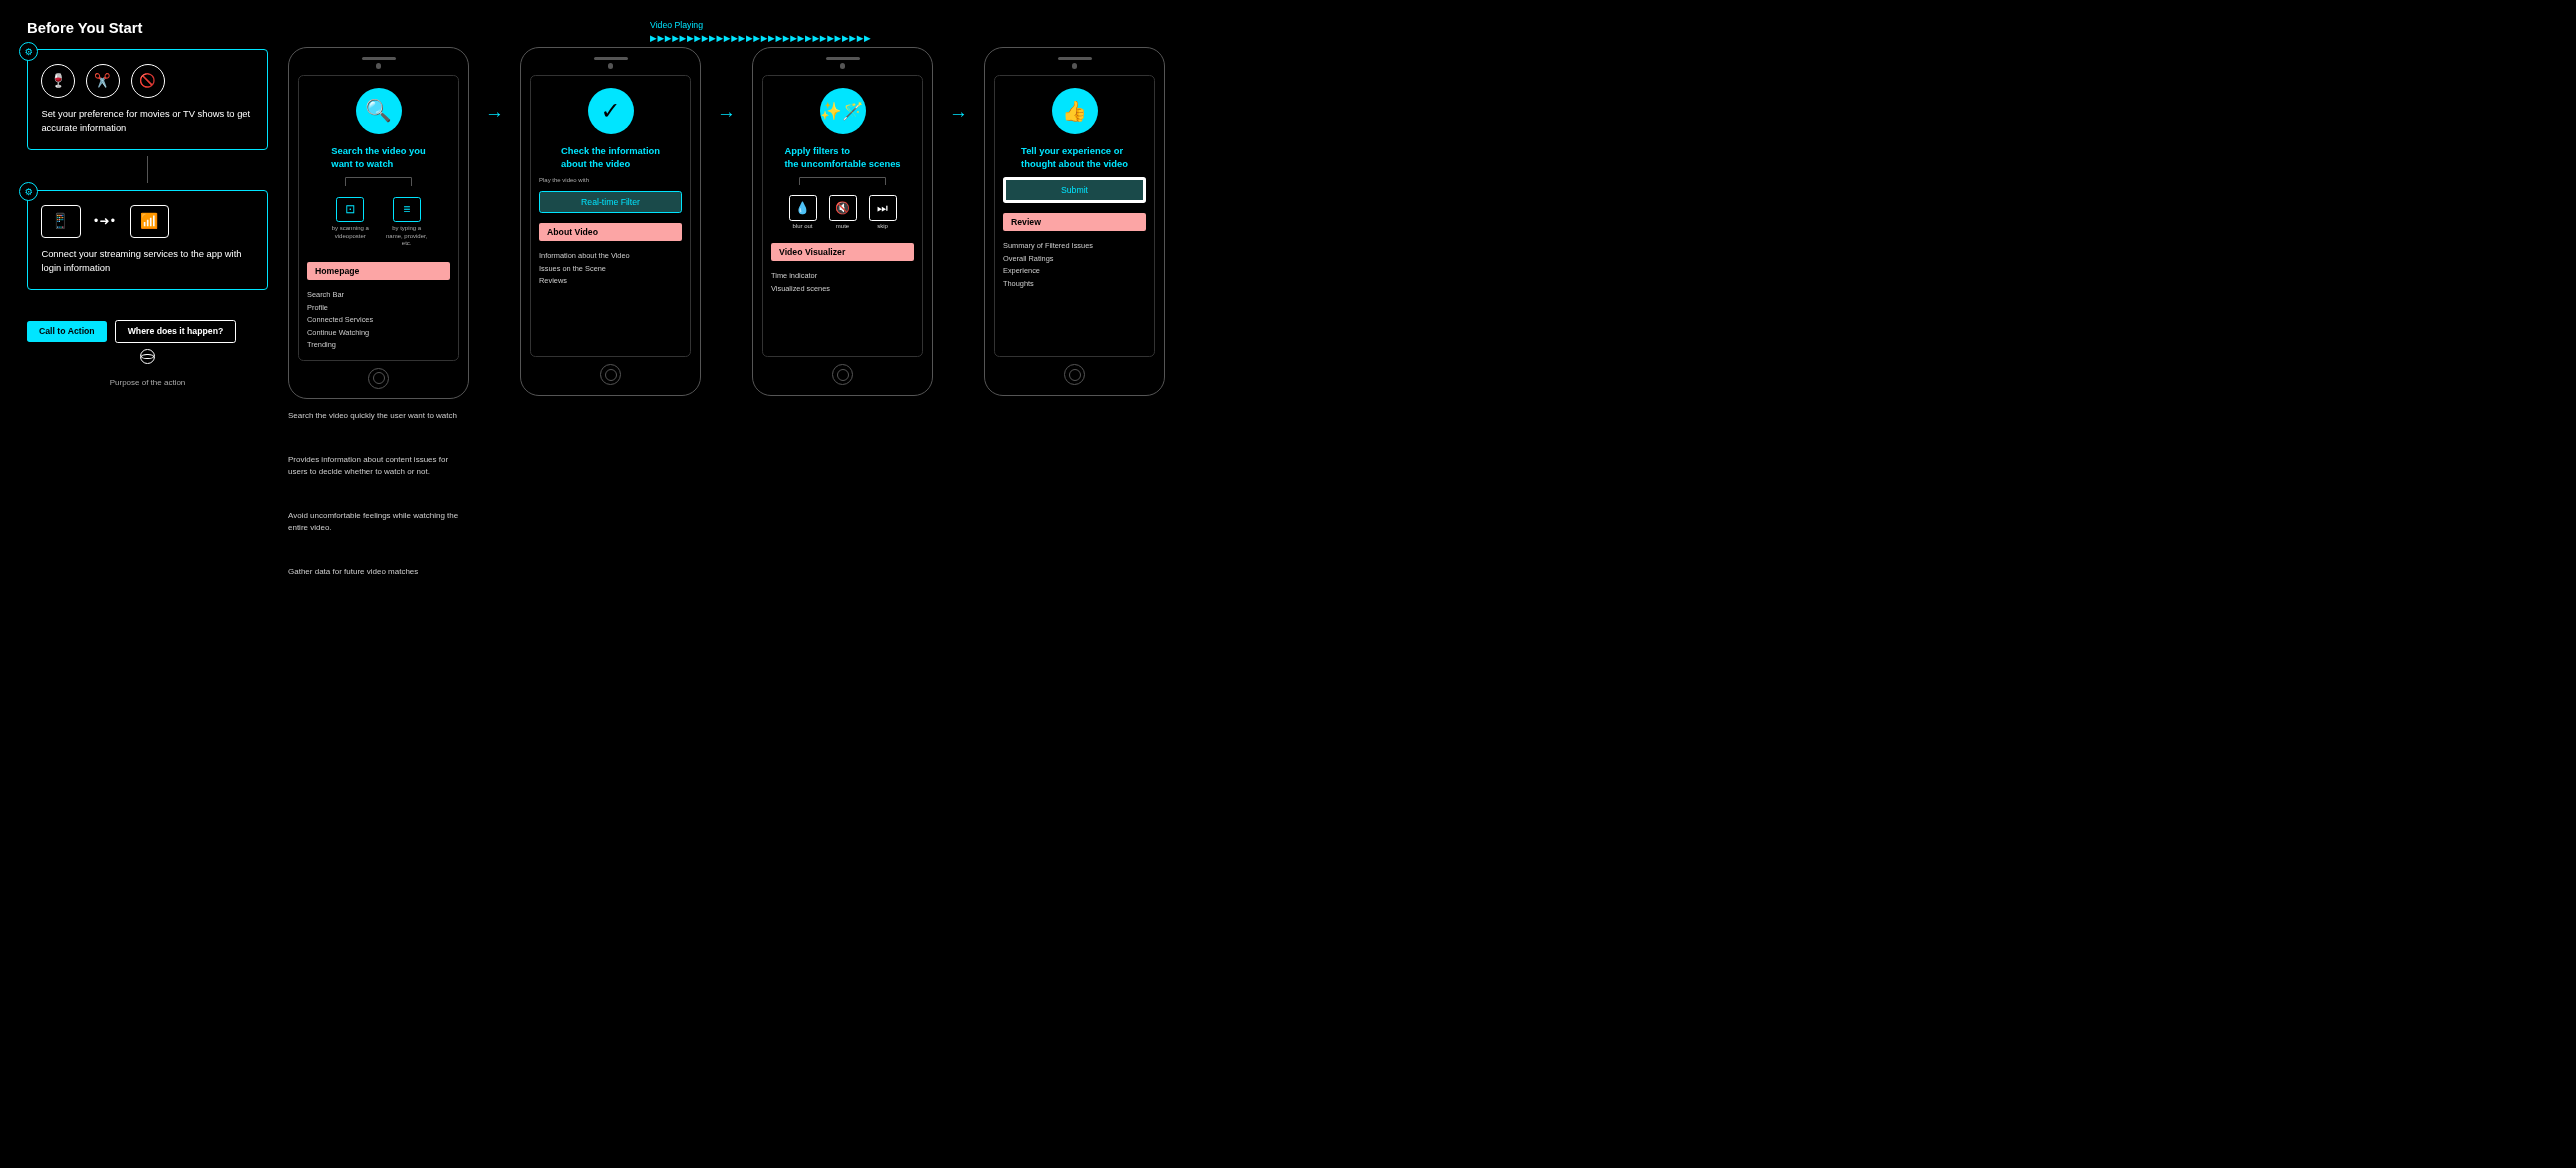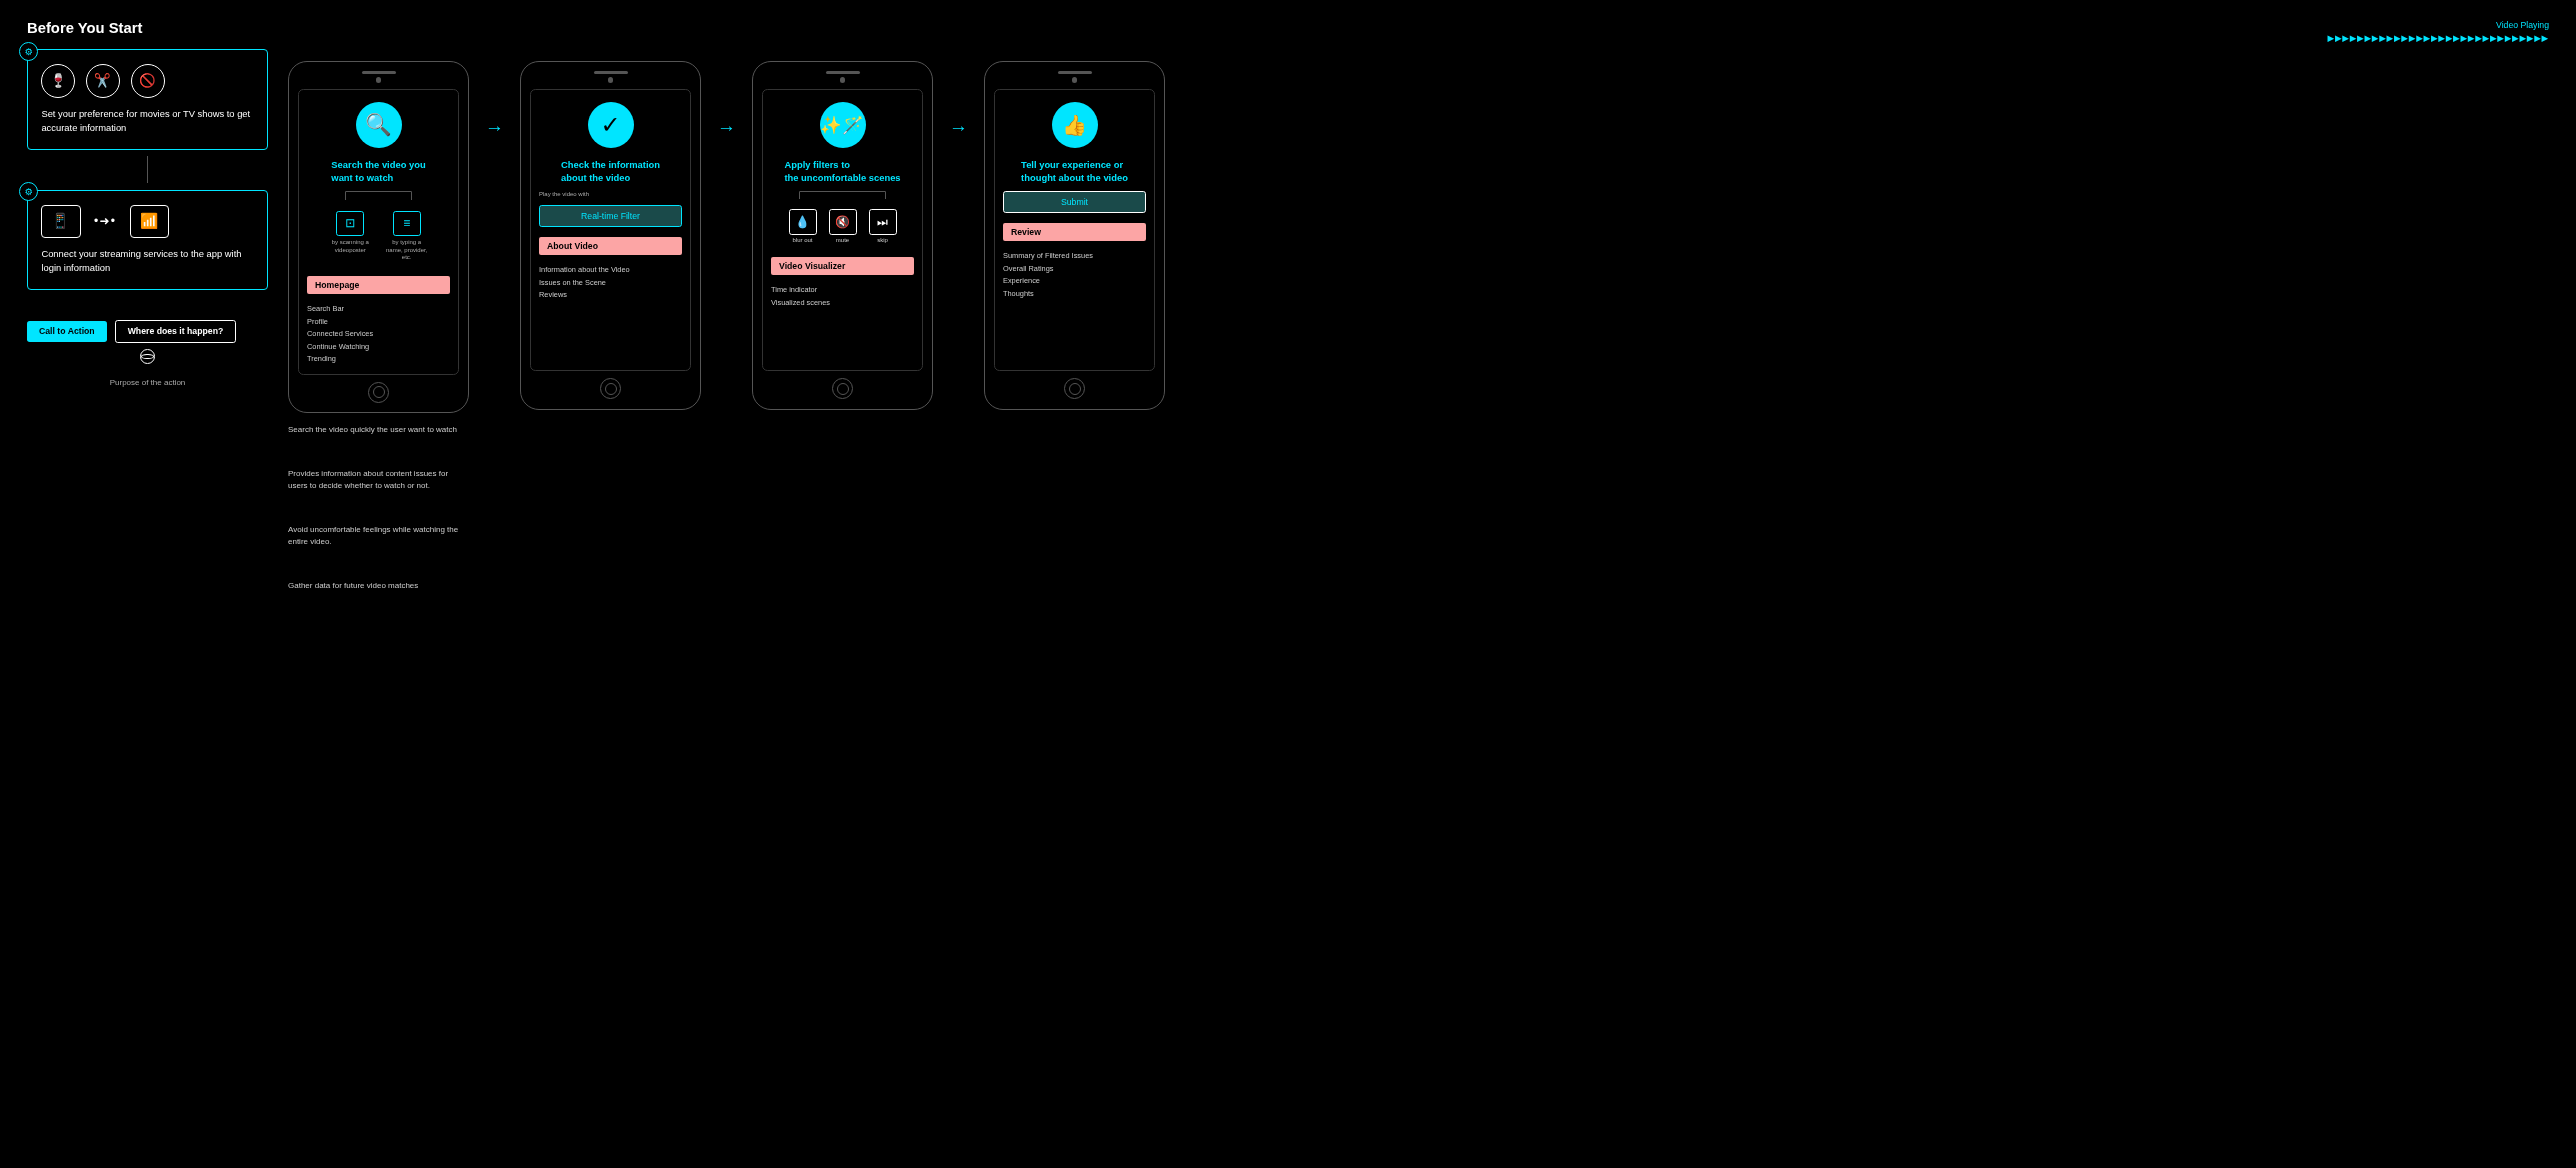--- a/index.html
+++ b/index.html
@@ -150,22 +150,22 @@
     
     .phones-section {
       flex: 1;
       display: flex;
       flex-direction: column;
       gap: 0;
     }
     .video-playing-header {
       display: flex;
       flex-direction: column;
-      align-items: flex-end;
-      margin-bottom: 18px;
+      align-items: flex-start;
+      margin-bottom: 4px;
       margin-left: 362px;
     }
     .video-playing-label {
       color: #00e5ff;
       font-size: 8.7px;
       margin-bottom: 2.7px;
     }
     .video-playing-bar {
       display: flex;
       flex-direction: row;
@@ -335,21 +335,21 @@
     }
     .filter-icon-label {
       font-size: 6px;
       color: #ccc;
       text-align: center;
     }
 
     
     .submit-btn {
       background: #1a4a4a;
-      border: 1px solid #ffffff;
+      border: 3px solid #ffffff;
       color: #00e5ff;
       border-radius: 2.7px;
       padding: 5.4px 13.4px;
       font-size: 8.7px;
       width: 100%;
       cursor: pointer;
     }
 
     
     .phone-arrow {

